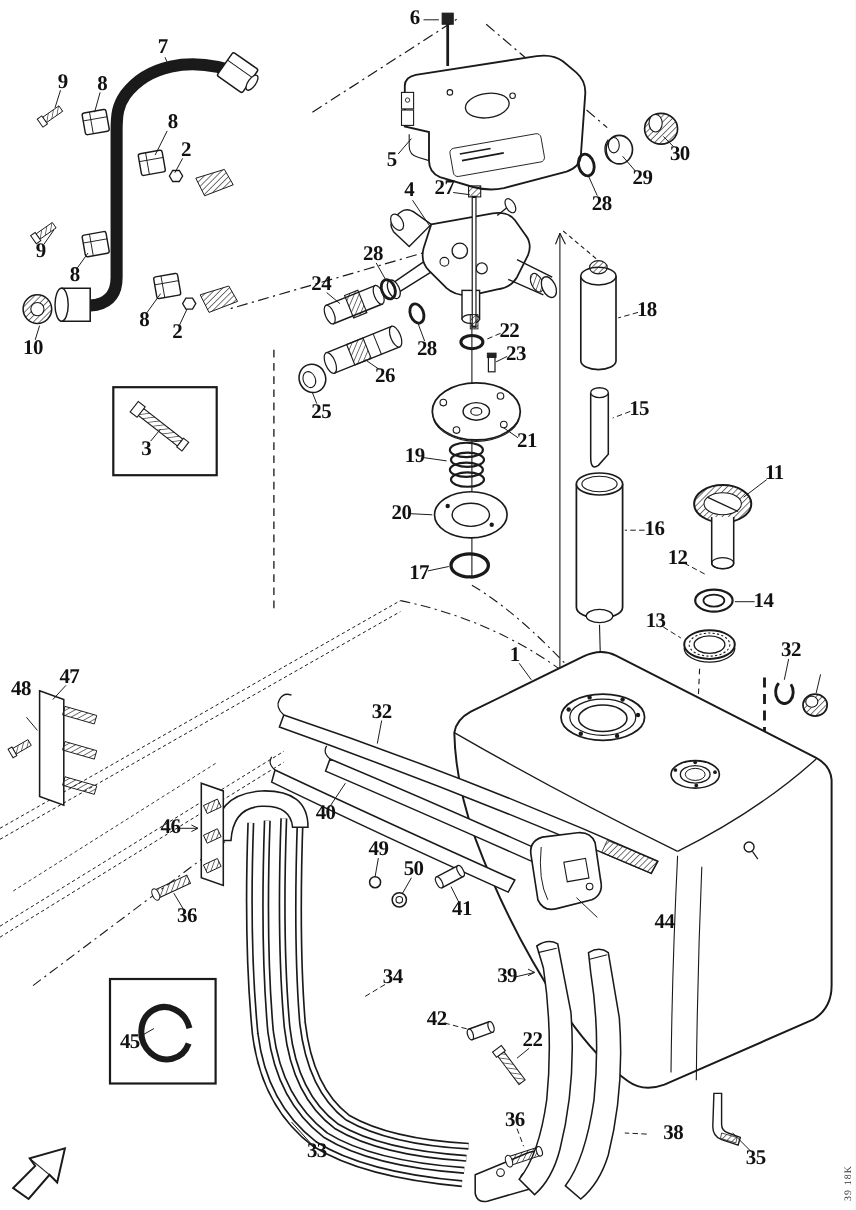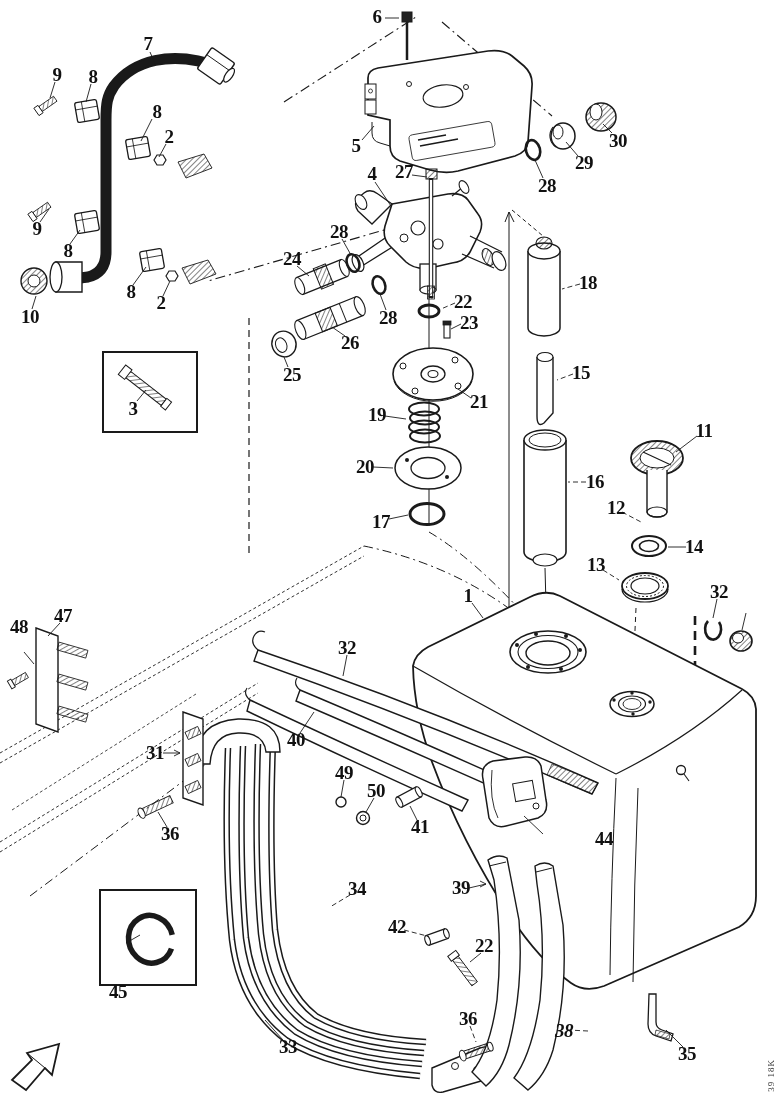--- a/index.html
+++ b/index.html
@@ -506,34 +506,34 @@
       <div class="callout" style="left: 595px; top: 482px;">16</div>
       <div class="callout" style="left: 704px; top: 431px;">11</div>
       <div class="callout" style="left: 616px; top: 508px;">12</div>
       <div class="callout" style="left: 694px; top: 547px;">14</div>
       <div class="callout" style="left: 596px; top: 565px;">13</div>
       <div class="callout" style="left: 468px; top: 596px;">1</div>
       <div class="callout" style="left: 719px; top: 592px;">32</div>
       <div class="callout" style="left: 779px; top: 606px; margin-left: 15px;">31</div>
       <div class="callout" style="left: 63px; top: 616px;">47</div>
       <div class="callout" style="left: 19px; top: 627px;">48</div>
-      <div class="callout" style="left: 155px; top: 753px;">31</div>
+      <div class="callout" style="left: 155px; top: 753px;">46</div>
       <div class="callout" style="left: 170px; top: 834px;">36</div>
-      <div class="callout" style="left: 118px; top: 992px;">45</div>
+      <div class="callout" style="left: 118px; top: 948px;">45</div>
       <div class="callout" style="left: 347px; top: 648px;">32</div>
       <div class="callout" style="left: 296px; top: 740px;">40</div>
       <div class="callout" style="left: 344px; top: 773px;">49</div>
       <div class="callout" style="left: 376px; top: 791px;">50</div>
       <div class="callout" style="left: 420px; top: 827px;">41</div>
       <div class="callout" style="left: 571px; top: 839px; margin-left: 33px;">44</div>
       <div class="callout" style="left: 461px; top: 888px;">39</div>
       <div class="callout" style="left: 357px; top: 889px;">34</div>
       <div class="callout" style="left: 397px; top: 927px;">42</div>
       <div class="callout" style="left: 484px; top: 946px;">22</div>
       <div class="callout" style="left: 288px; top: 1047px;">33</div>
       <div class="callout" style="left: 468px; top: 1019px;">36</div>
-      <div class="callout" style="left: 564px; top: 1031px; font-style: italic;">38</div>
+      <div class="callout" style="left: 612px; top: 1031px;">38</div>
       <div class="callout" style="left: 687px; top: 1054px;">35</div>
     </div>
 
 <div class="corner-note">39 18K</div>
 
 </div>
 
 </body></html>

